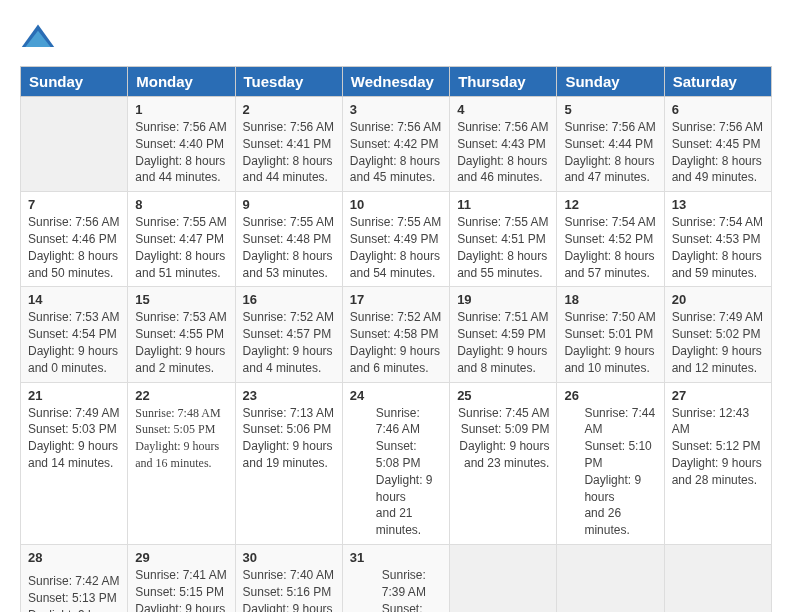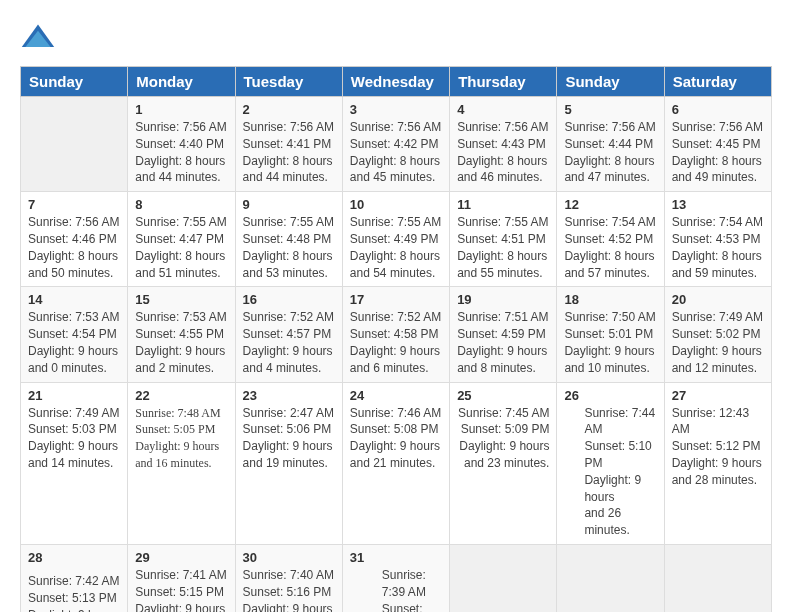--- a/index.html
+++ b/index.html
@@ -277,28 +277,28 @@
         </td>
         <td>
           <span class="day-number">22</span>
           <div class="day-info" style="white-space: pre-line; font-family: Liberation Serif, serif;">Sunrise: 7:48 AM
 Sunset: 5:05 PM
 Daylight: 9 hours
 and 16 minutes.</div>
         </td>
         <td>
           <span class="day-number">23</span>
-          <div class="day-info" style="white-space: pre-line;">Sunrise: 2:47 AM
+          <div class="day-info" style="white-space: pre-line;">Sunrise: 7:13 AM
 Sunset: 5:06 PM
 Daylight: 9 hours
 and 19 minutes.</div>
         </td>
         <td>
           <span class="day-number">24</span>
-          <div class="day-info" style="white-space: pre-line;">Sunrise: 7:46 AM
+          <div class="day-info" style="white-space: pre-line; margin-left: 26px;">Sunrise: 7:46 AM
 Sunset: 5:08 PM
 Daylight: 9 hours
 and 21 minutes.</div>
         </td>
         <td>
           <span class="day-number">25</span>
           <div class="day-info" style="white-space: pre-line; text-align: right;">Sunrise: 7:45 AM
 Sunset: 5:09 PM
 Daylight: 9 hours
 and 23 minutes.</div>

